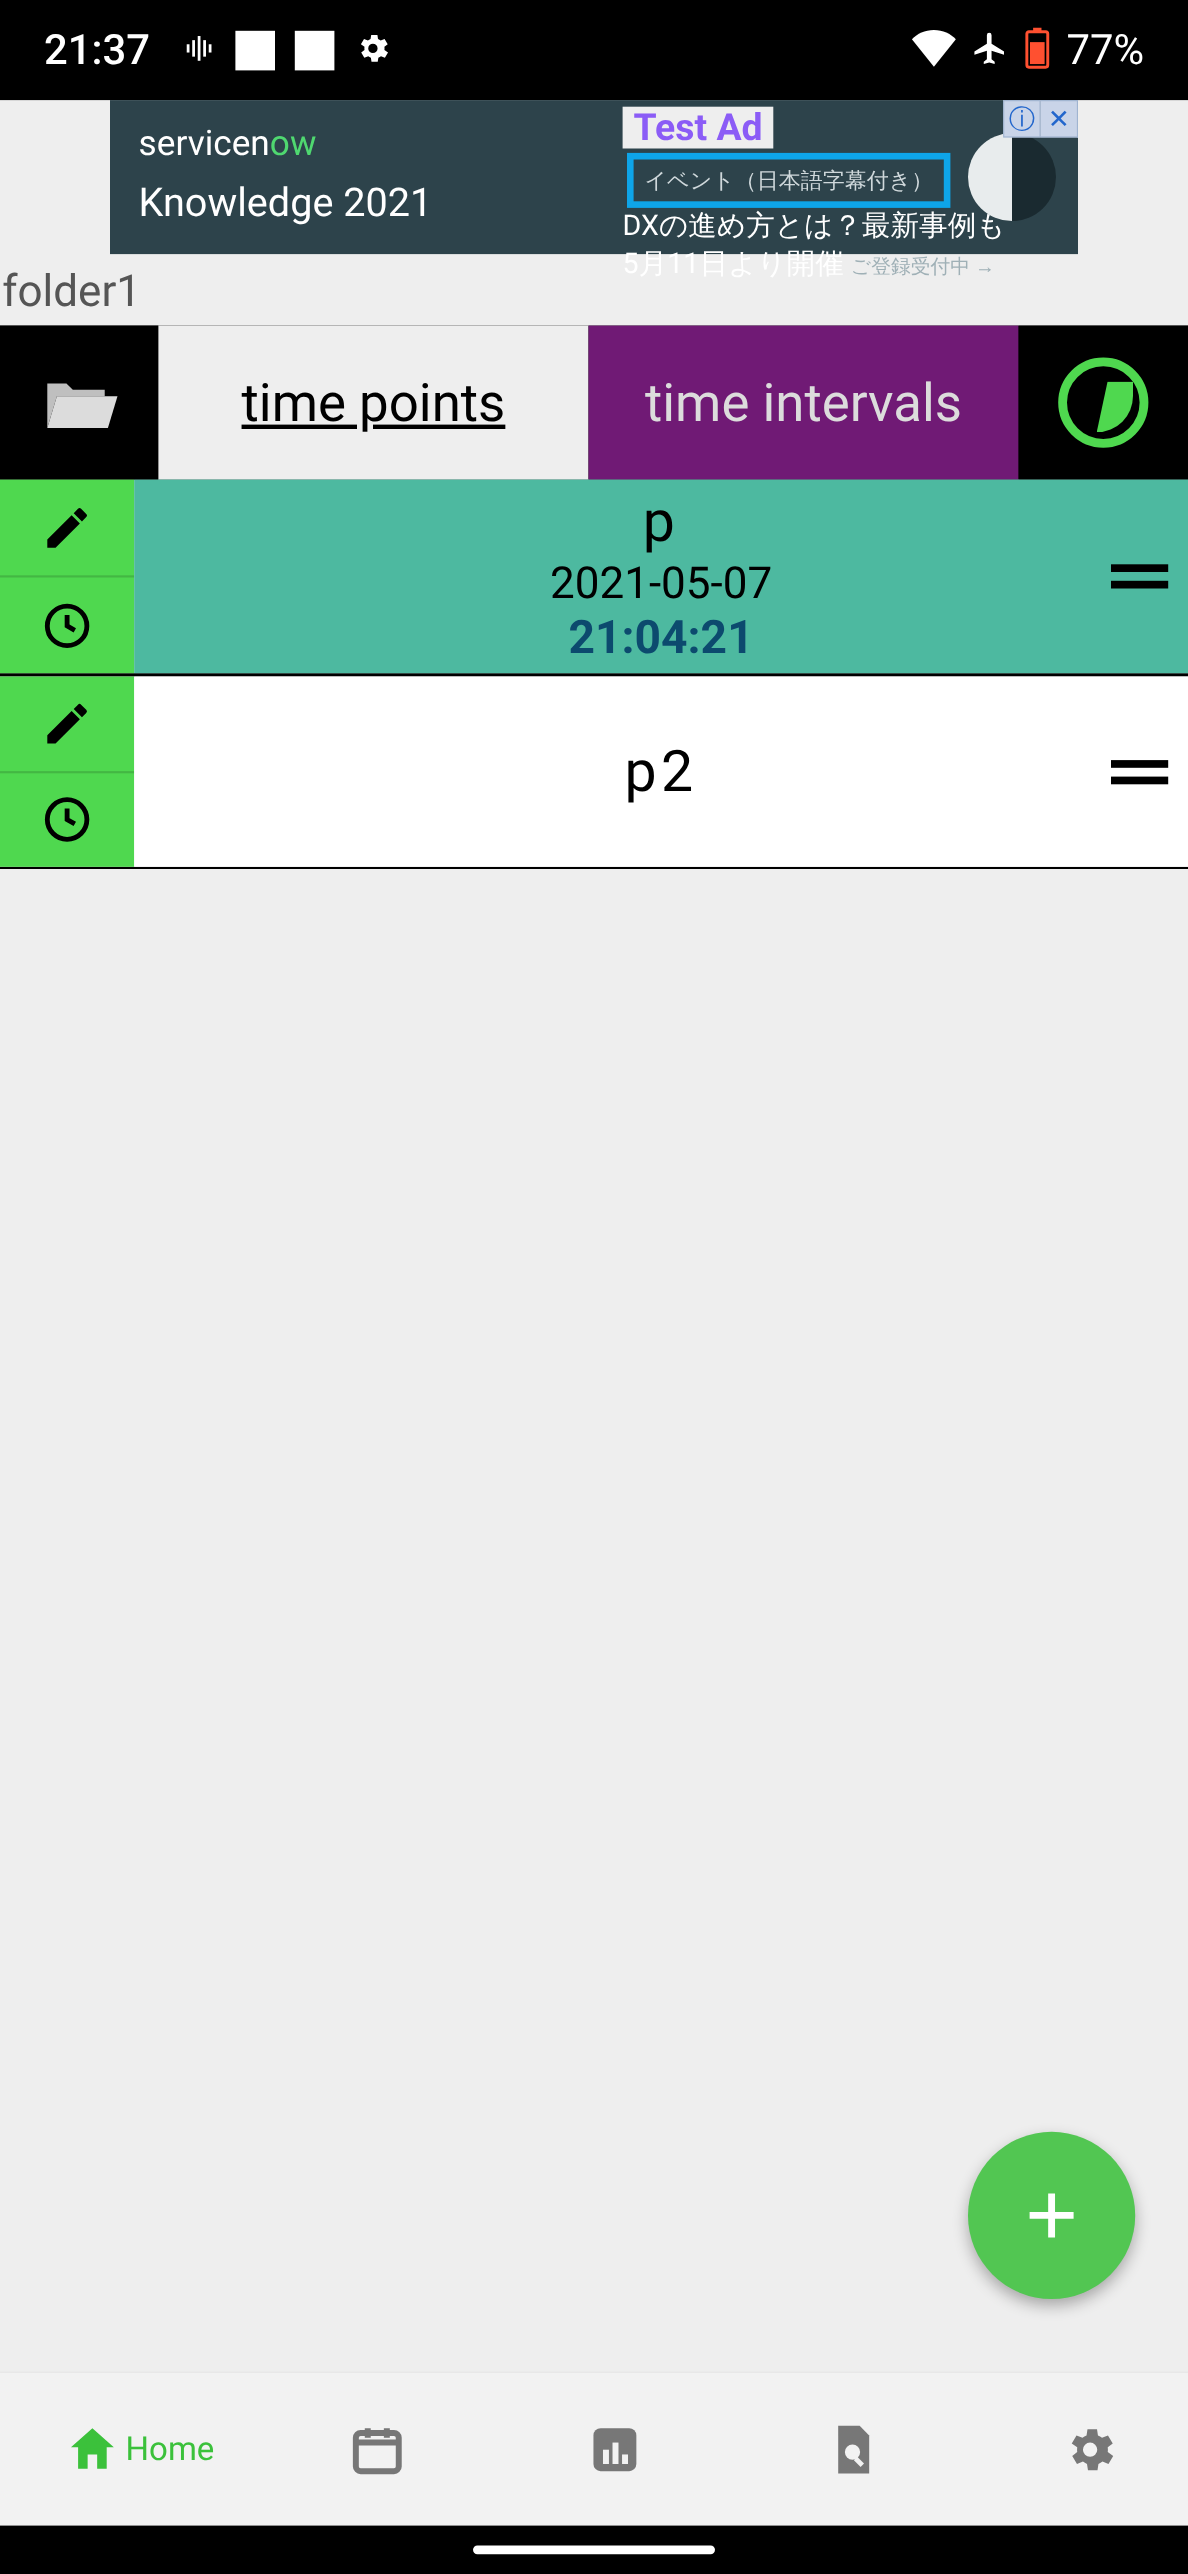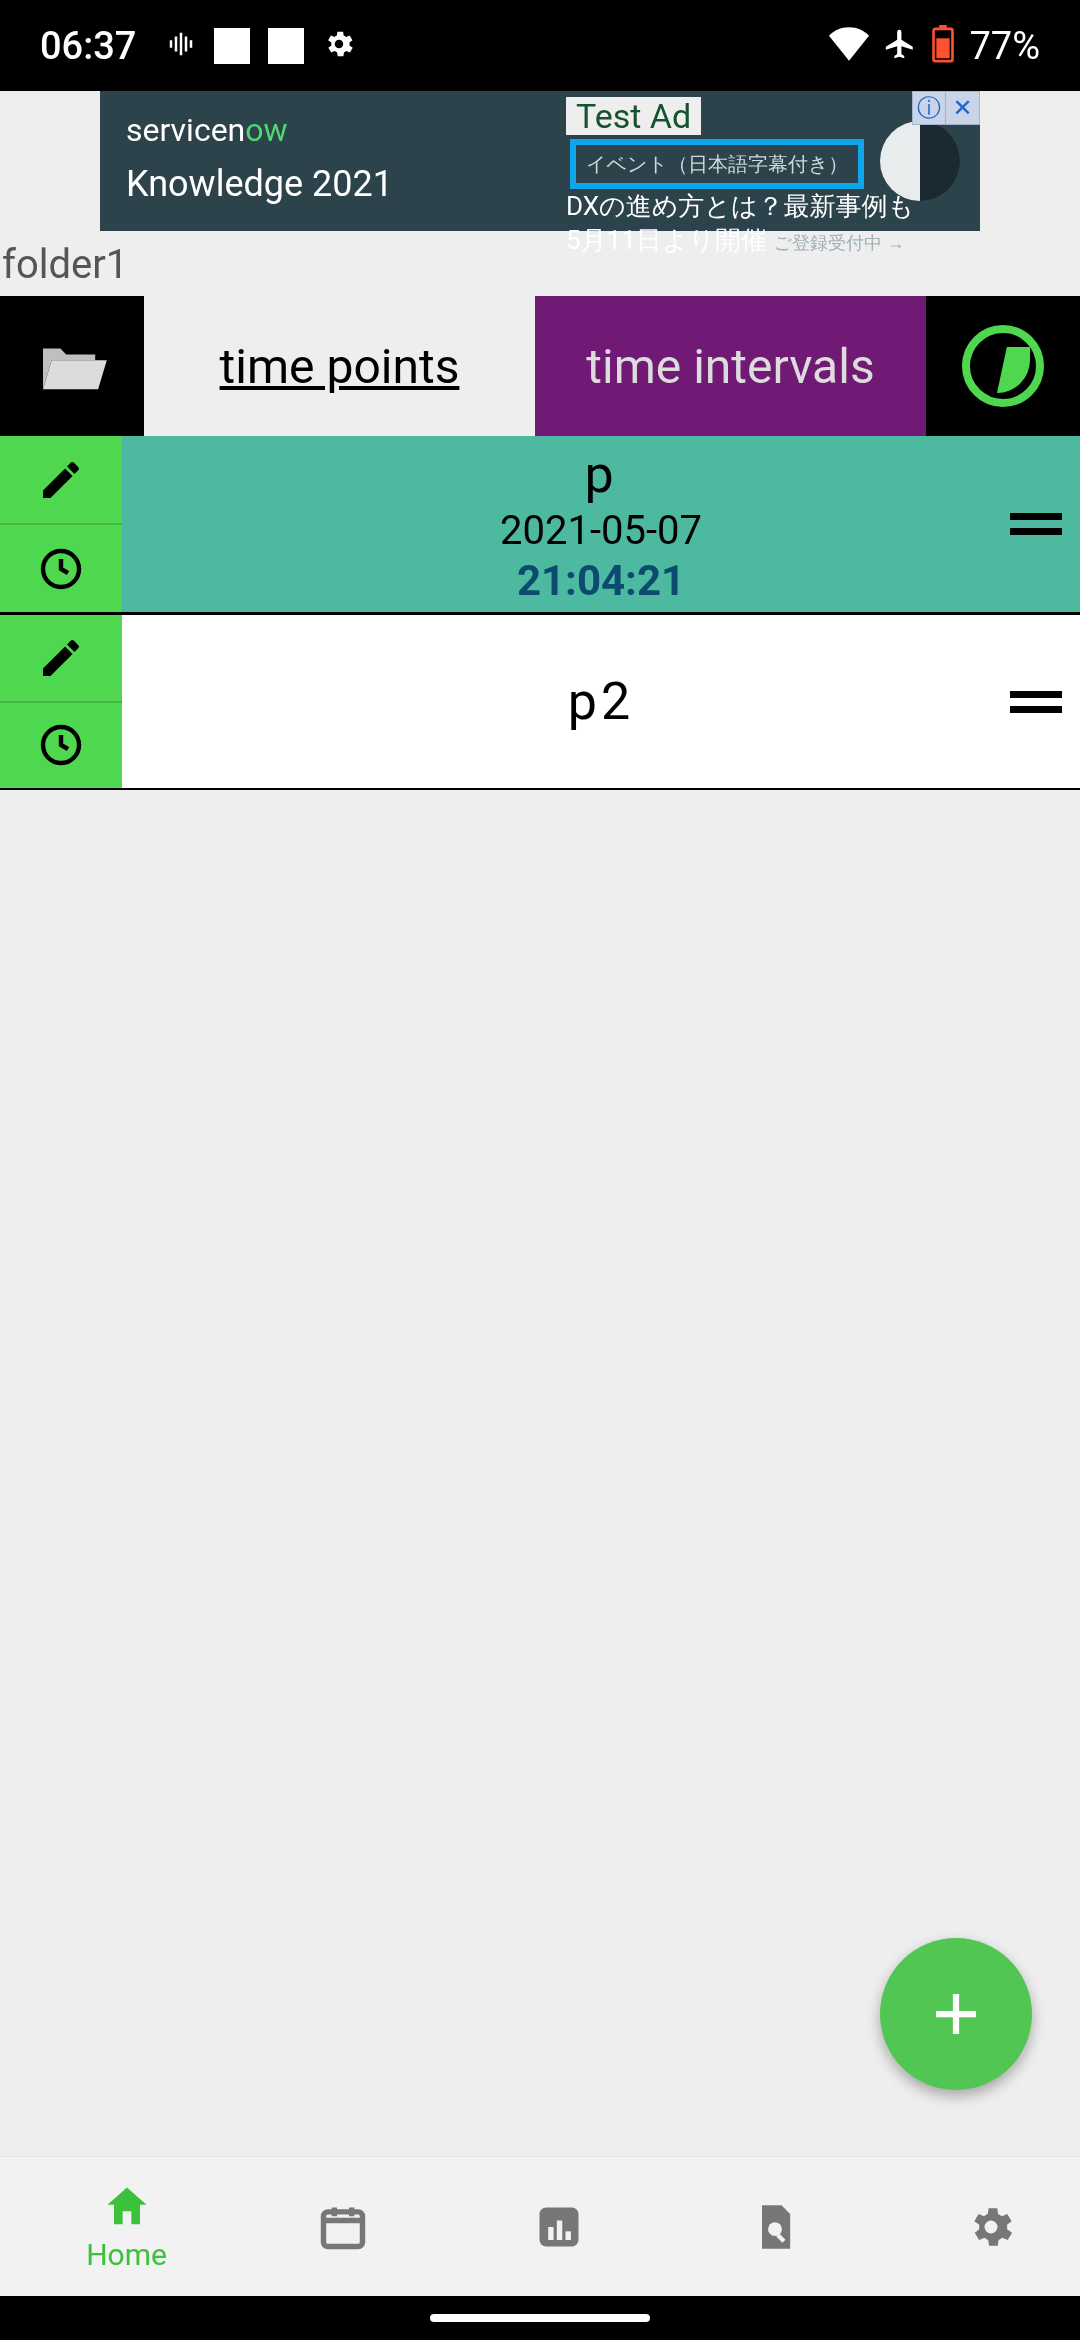--- a/index.html
+++ b/index.html
@@ -41,21 +41,21 @@
   position: relative;
   display: flex;
   color: #fff;
   justify-content: space-between;
 }
 .ad-left { padding: 20px 26px; flex: 1; }
 .ad-service { font-size: 32px; }
 .ad-service .ow { color: #4fd870; }
 .ad-knowledge { font-size: 36px; margin-top: 14px; }
 .ad-right { flex: 1; padding: 6px 0; font-size: 26px; line-height: 34px; }
-.ad-test { background: #eeeeee; color: #14532d; padding: 2px 10px; font-size: 34px; display: inline-block; margin-bottom: 4px;}
+.ad-test { background: #eeeeee; color: #8b5cf6; padding: 2px 10px; font-size: 34px; display: inline-block; margin-bottom: 4px; font-weight: bold;}
 .ad-badge { display: inline-block; border: 6px solid #0ea5e9; color: #cfd8db; padding: 2px 10px; font-size: 20px; margin-left: 4px; }
 .ad-circle { position: absolute; right: 20px; top: 50%; transform: translateY(-50%); width: 80px; height: 80px; border-radius: 50%; background: linear-gradient(90deg, #e8eced 50%, #1a2a30 50%); }
 .ad-corner { position: absolute; right: 0; top: 0; display: flex; }
 .ad-info, .ad-close { width: 34px; height: 34px; background: #c9d4e8; display: flex; align-items: center; justify-content: center; font-size: 24px; }
 .ad-info { color: #2266cc; border: 1px solid #a0b4d0; }
 .ad-close { color: #2266cc; border: 1px solid #a0b4d0; border-left: none; }
 
 .folder-label {
   padding: 10px 0 8px 2px;
   font-size: 40px;
@@ -167,21 +167,21 @@
   position: absolute;
   left: 0; right: 0; bottom: 44px;
   height: 140px;
   background: #f2f2f2;
   display: flex;
   border-top: 1px solid #e4e4e4;
 }
 .nav-item {
   flex: 1;
   display: flex;
-  flex-direction: column;
+  flex-direction: row;
   align-items: center;
   justify-content: center;
   gap: 4px;
   color: #777;
   padding-left: 37px;
 }
 .nav-item.active { color: #3bc13b; }
 .nav-label { font-size: 30px; }
 .nav-icon { width: 52px; height: 52px; }
 
@@ -194,21 +194,21 @@
   align-items: center;
   justify-content: center;
 }
 .sys-pill { width: 220px; height: 8px; background: #fff; border-radius: 4px; }
 </style>
 </head>
 <body>
 
 <div class="status-bar">
   <div class="status-left">
-    <span class="status-time">06:37</span>
+    <span class="status-time">21:37</span>
     <span>
       <svg width="30" height="30" viewBox="0 0 24 24" fill="#fff">
           <rect x="3" y="9" width="2" height="6"></rect>
           <rect x="7" y="6" width="2" height="12"></rect>
           <rect x="11" y="3" width="2" height="18"></rect>
           <rect x="15" y="6" width="2" height="12"></rect>
           <rect x="19" y="9" width="2" height="6"></rect>
         </svg>
     </span>
     <span class="status-icon-sq"></span>

